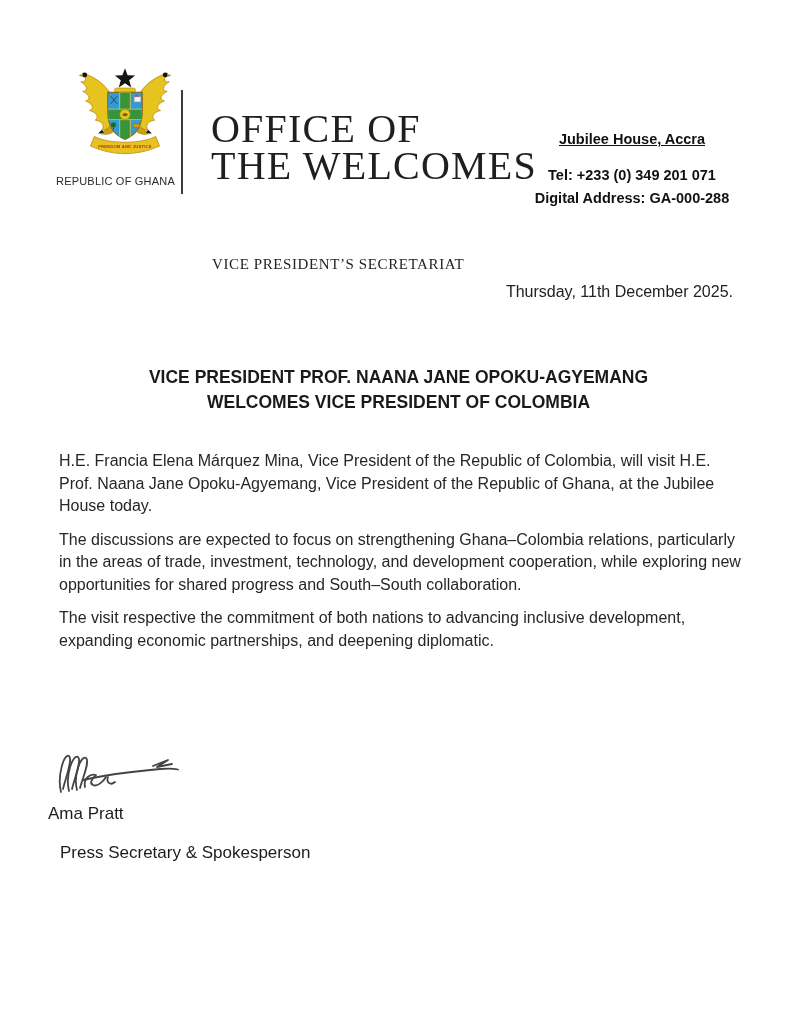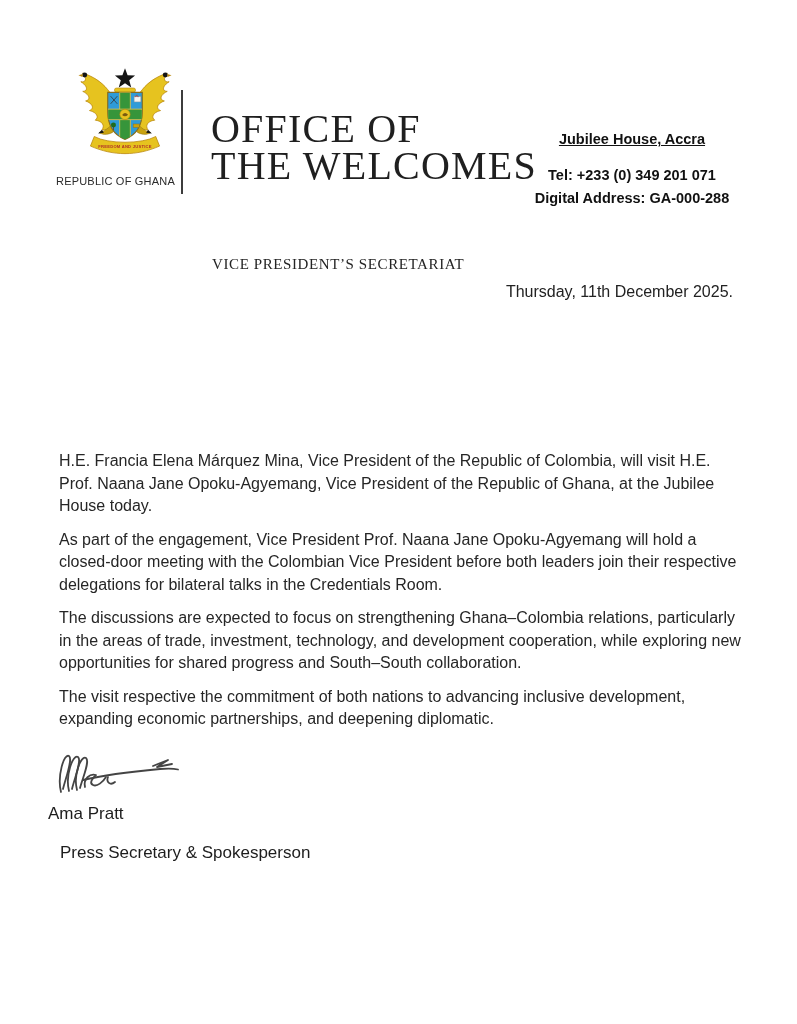--- a/index.html
+++ b/index.html
@@ -130,24 +130,27 @@
   <div class="secretariat">VICE PRESIDENT’S SECRETARIAT</div>
 
   <div class="contact-block">
     <p class="contact-address">Jubilee House, Accra</p>
     <p class="contact-tel">Tel: +233 (0) 349 201 071</p>
     <p class="contact-digital">Digital Address: GA-000-288</p>
   </div>
 
   <div class="date-line">Thursday, 11th December 2025.</div>
 
+  <div class="release-title">
+    <div>VICE PRESIDENT PROF. NAANA JANE OPOKU-AGYEMANG</div>
+    <div>WELCOMES VICE PRESIDENT OF COLOMBIA</div>
+  </div>
 
   <div class="body-copy">
     <p>H.E. Francia Elena Márquez Mina, Vice President of the Republic of Colombia, will visit H.E. Prof. Naana Jane Opoku-Agyemang, Vice President of the Republic of Ghana, at the Jubilee House today.</p>
-    <p>As part of the engagement, Vice President Prof. Naana Jane Opoku-Agyemang will hold a closed-door meeting with the Colombian Vice President before both leaders join their respective delegations for bilateral talks in the Credentials Room.</p>
     <p>The discussions are expected to focus on strengthening Ghana–Colombia relations, particularly in the areas of trade, investment, technology, and development cooperation, while exploring new opportunities for shared progress and South–South collaboration.</p>
     <p>The visit respective the commitment of both nations to advancing inclusive development, expanding economic partnerships, and deepening diplomatic.</p>
   </div>
 
   <svg class="signature" viewBox="0 0 132 50" xmlns="http://www.w3.org/2000/svg">
     <g fill="none" stroke="#2b2b2b" stroke-width="1.8" stroke-linecap="round" stroke-linejoin="round" opacity="0.88">
       <path d="M5,46 C1,30 8,7 13,10 C17,13 10,31 7,43"></path>
       <path d="M13,45 C9,29 17,8 22,11 C26,14 19,31 16,43"></path>
       <path d="M21,44 C17,29 25,9 30,12 C34,15 27,31 24,42"></path>
       <path d="M29,41 C27,33 34,27 40,29 C36,33 33,37 37,39 C41,41 47,36 50,31"></path>

